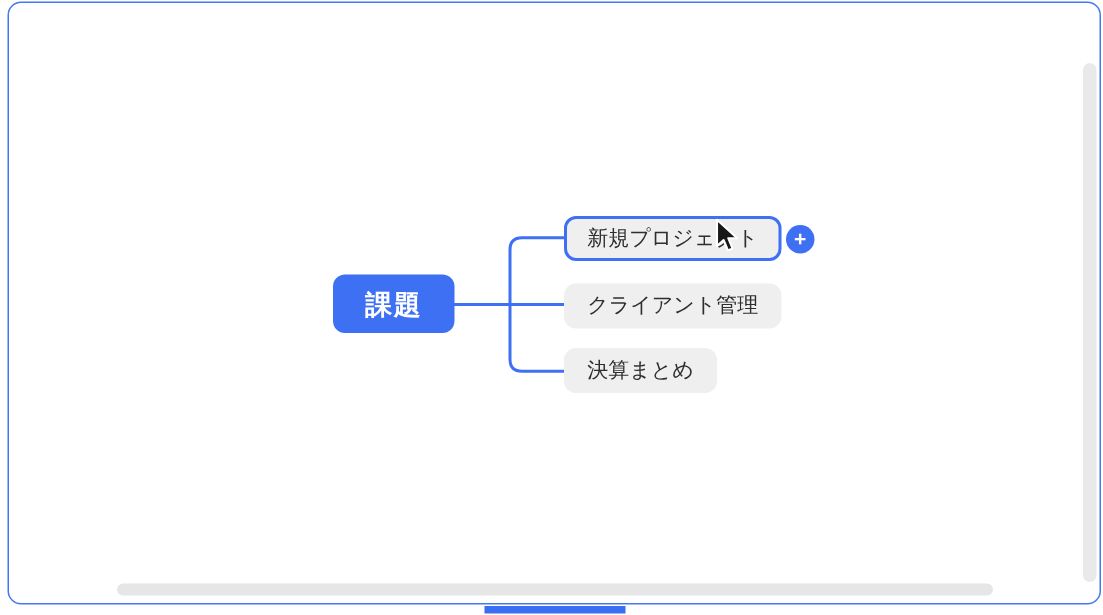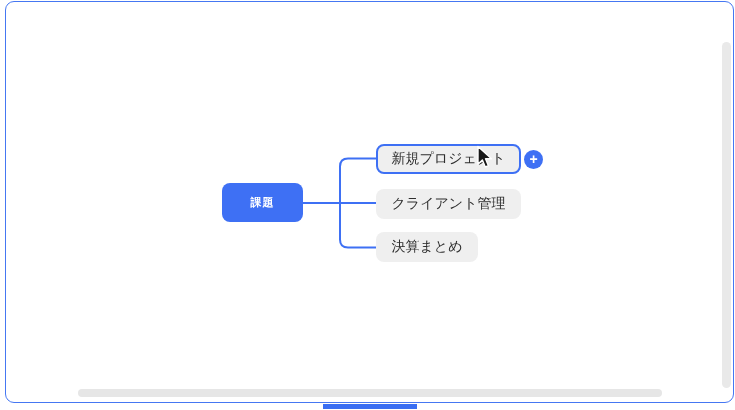--- a/index.html
+++ b/index.html
@@ -42,21 +42,21 @@
     border-radius: 8px;
     font-size: 14px;
     color: #2e2e2e;
     background: #efefef;
     cursor: default;
   }
   .node.root {
     left: 222px; top: 183px; width: 81px; height: 39px;
     background: #3e70f4;
     color: #ffffff;
-    font-size: 11px;
+    font-size: 18px;
     font-weight: 600;
     letter-spacing: 1px;
   }
   .node.child-1 {
     left: 376px; top: 144px; width: 145px; height: 30px;
     border: 2px solid #3e70f4;
   }
   .node.child-2 { left: 376px; top: 189px; width: 145px; height: 30px; }
   .node.child-3 { left: 376px; top: 232px; width: 102px; height: 30px; justify-content: center; }
   

